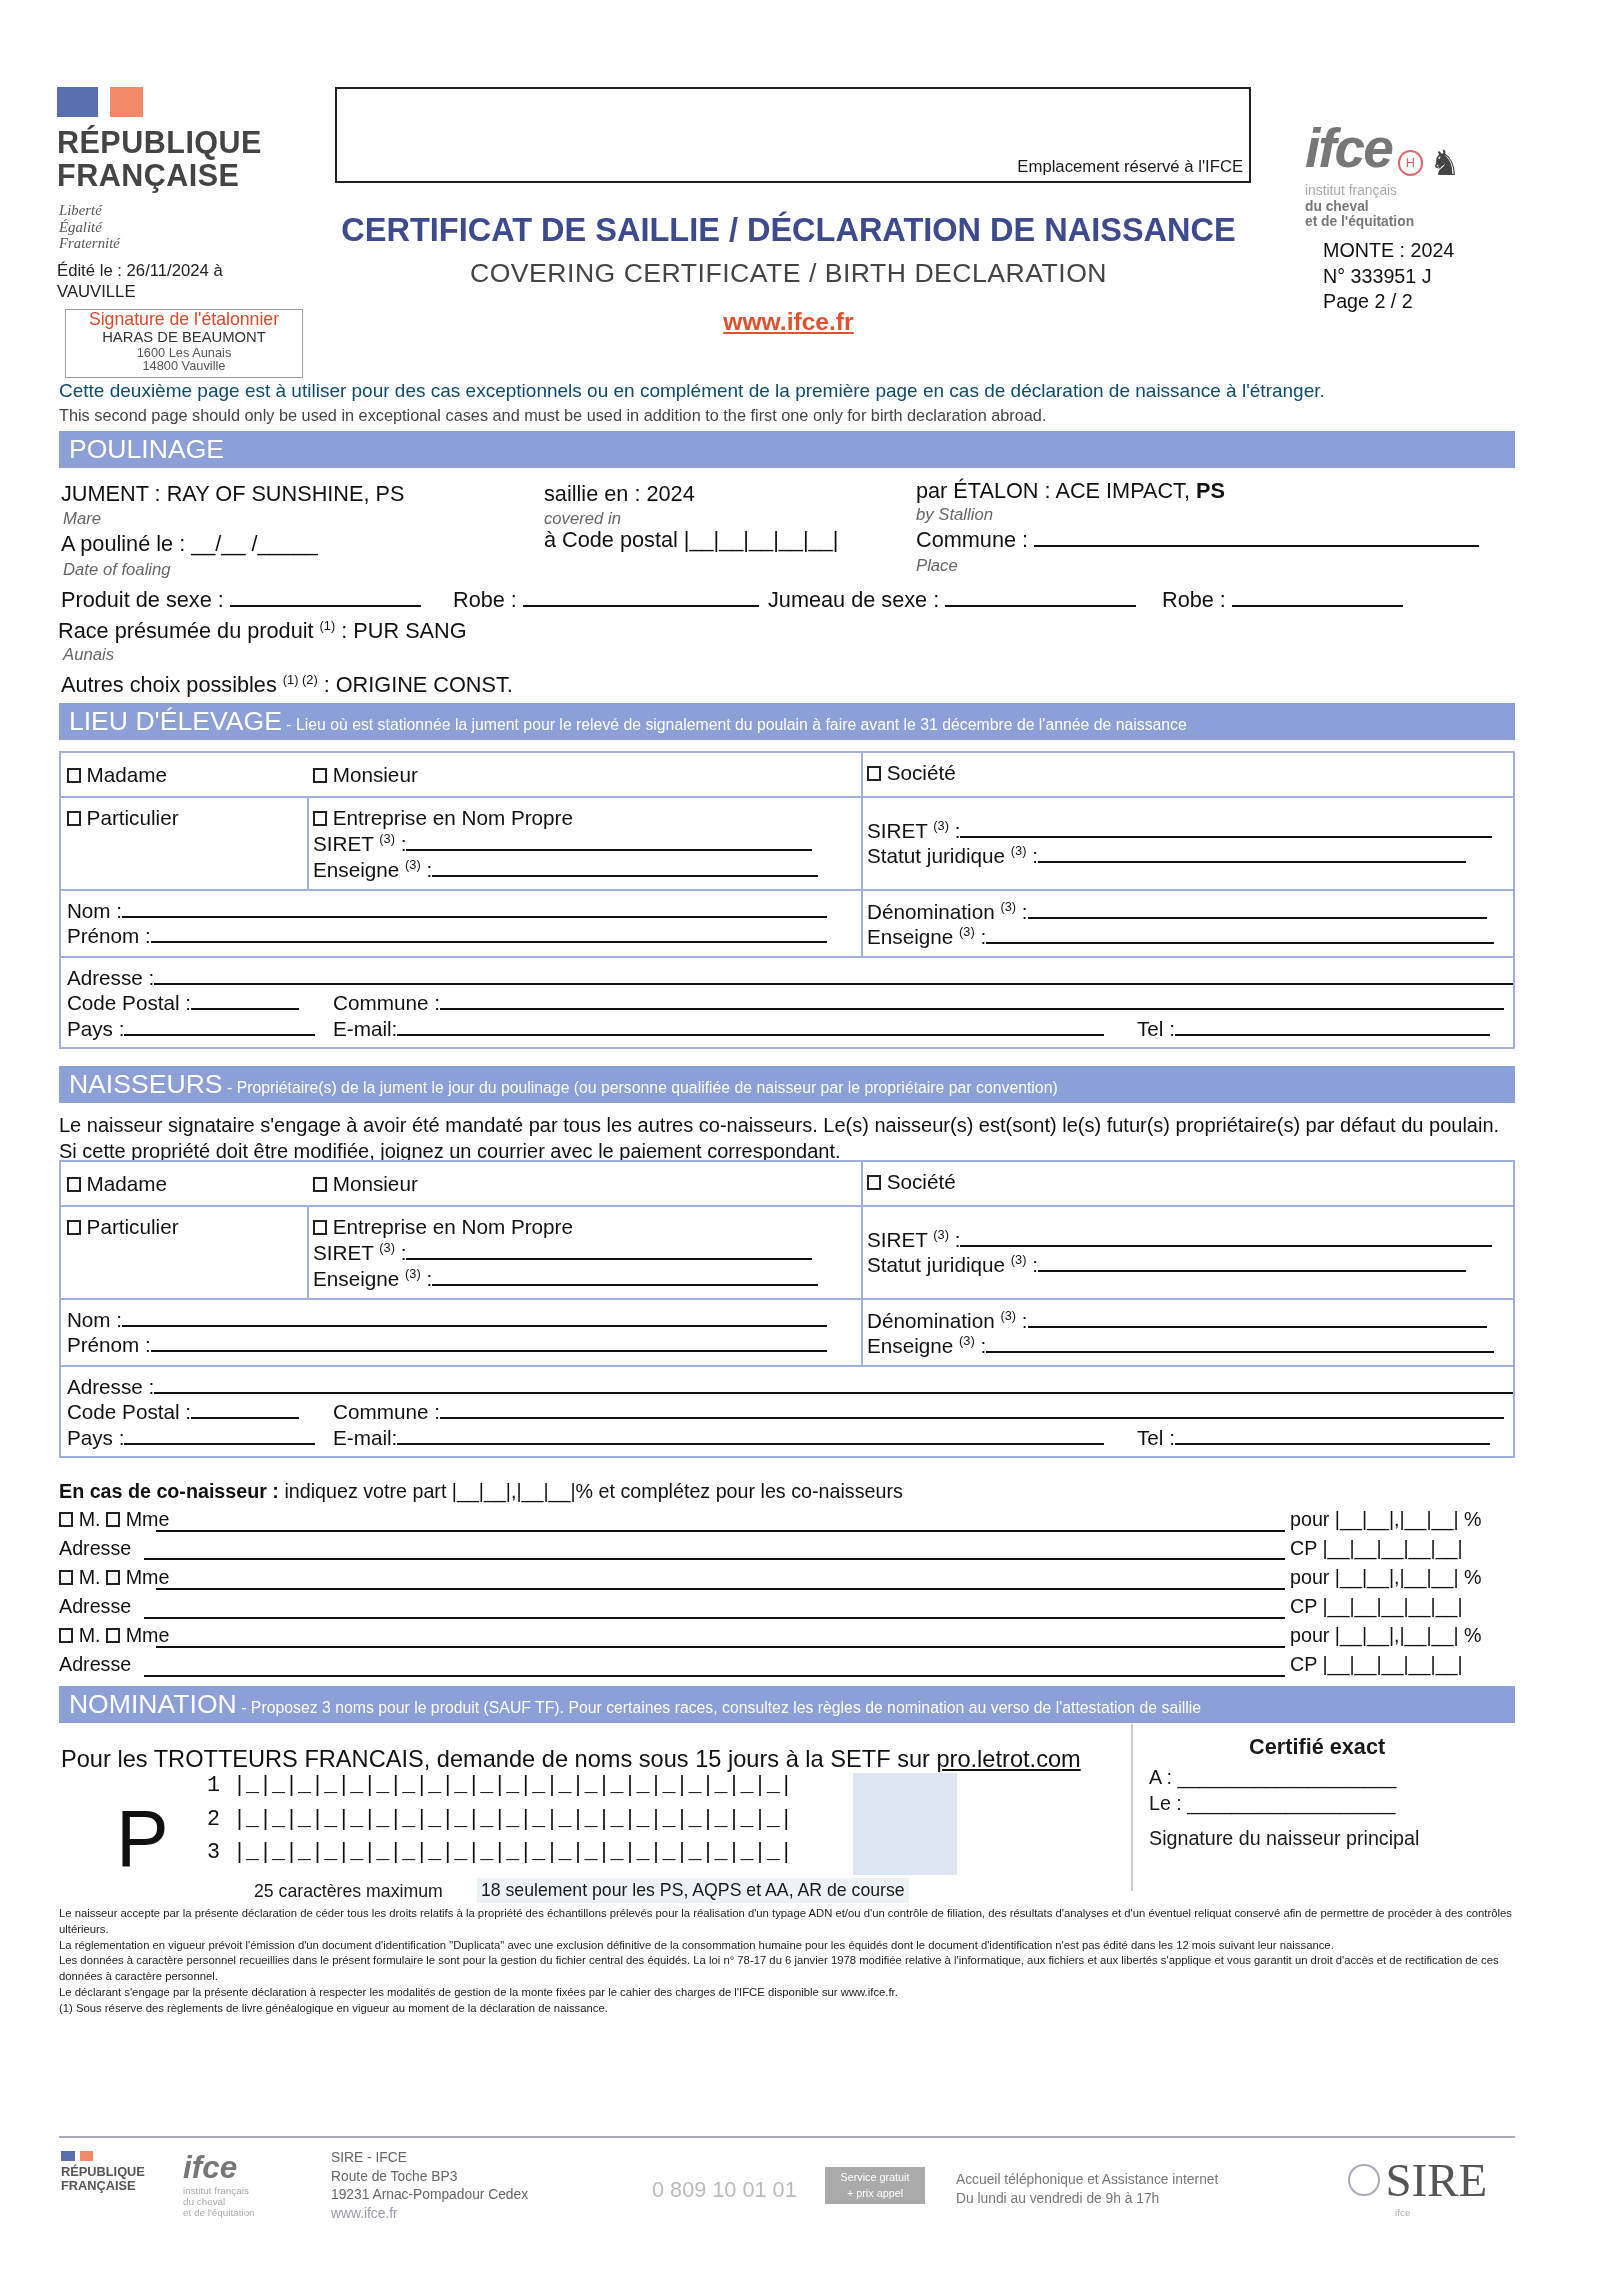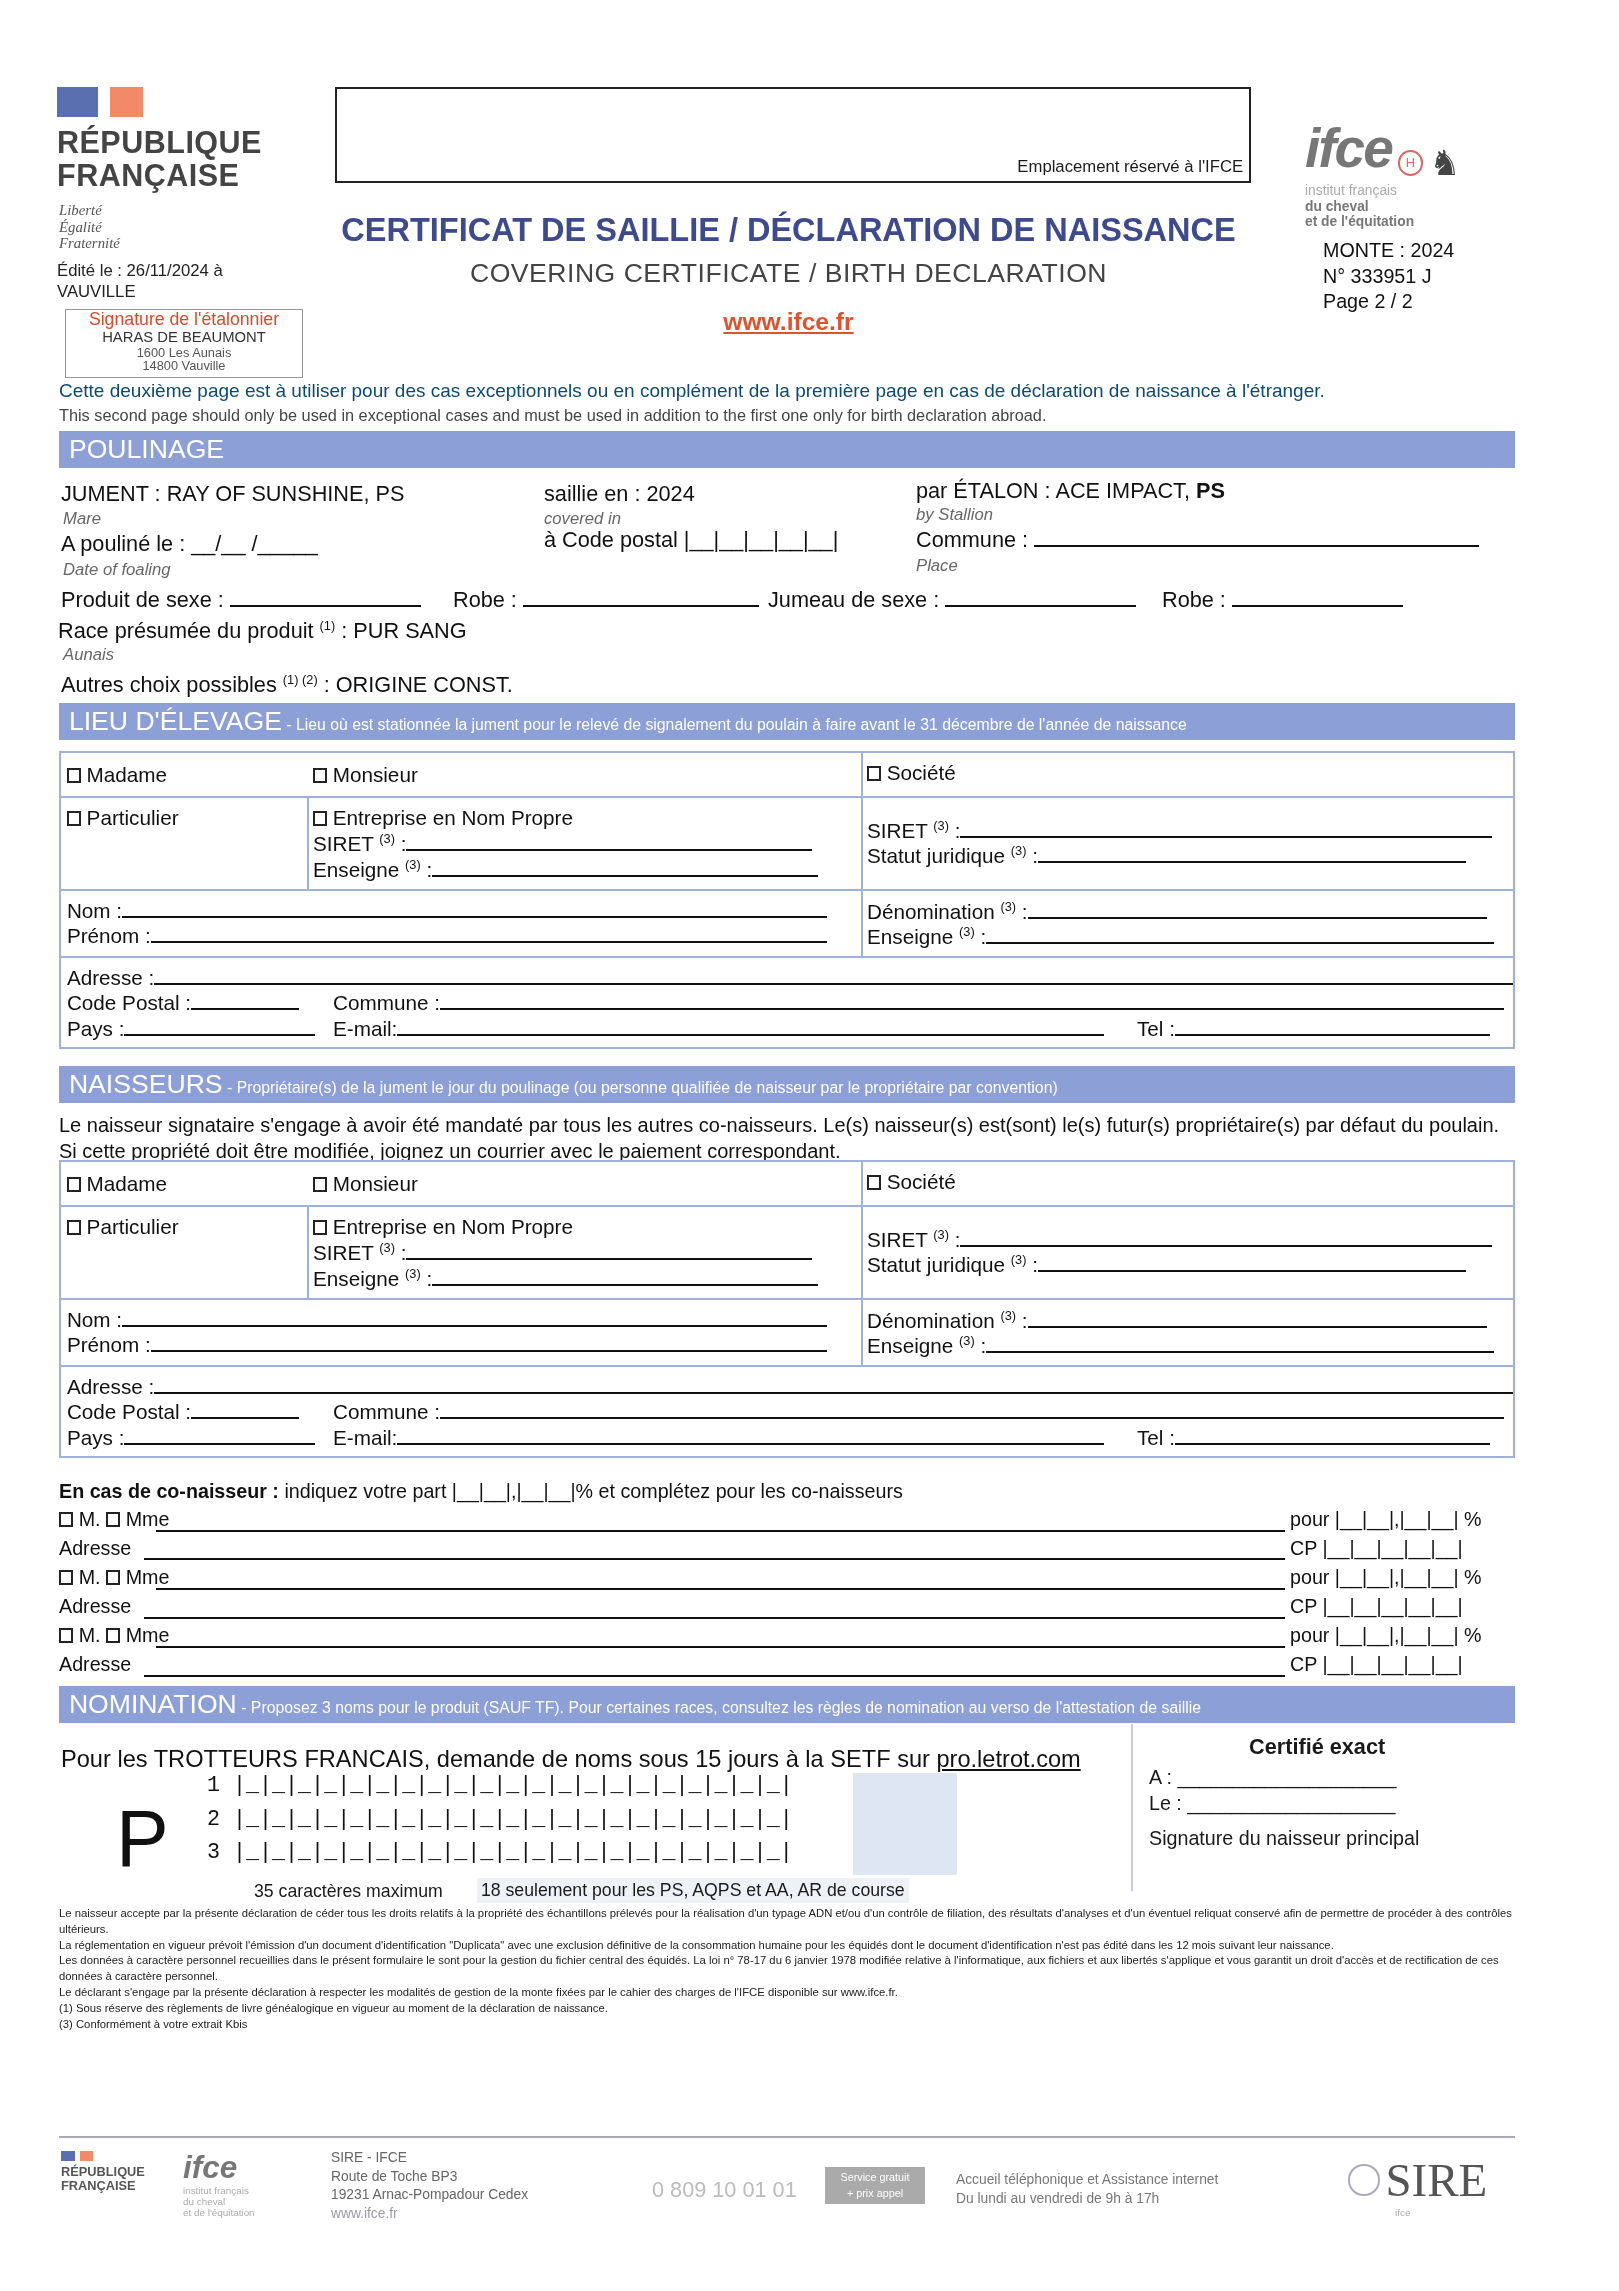--- a/index.html
+++ b/index.html
@@ -294,36 +294,35 @@
   <span class="t">NOMINATION</span><span class="d"> - Proposez 3 noms pour le produit (SAUF TF). Pour certaines races, consultez les règles de nomination au verso de l'attestation de saillie</span>
 </div>
 <div class="abs trot">
   <span>Pour les TROTTEURS FRANCAIS, demande de noms sous 15 jours à la SETF sur </span><u>pro.letrot.com</u>
 </div>
 <div class="abs shade"></div>
 <div class="abs bigP">P</div>
 <div class="abs name-row" style="top:1773px">1 |_|_|_|_|_|_|_|_|_|_|_|_|_|_|_|_|_|_|_|_|_|</div>
 <div class="abs name-row" style="top:1807px">2 |_|_|_|_|_|_|_|_|_|_|_|_|_|_|_|_|_|_|_|_|_|</div>
 <div class="abs name-row" style="top:1840px">3 |_|_|_|_|_|_|_|_|_|_|_|_|_|_|_|_|_|_|_|_|_|</div>
-<div class="abs maxc">35 caractères maximum</div>
+<div class="abs maxc">25 caractères maximum</div>
 <div class="abs maxc2">18 seulement pour les PS, AQPS et AA, AR de course</div>
 
 <div class="abs cert-box"></div>
 <div class="abs cert-title">Certifié exact</div>
 <div class="abs cert-a">A : ____________________</div>
 <div class="abs cert-le">Le : ___________________</div>
 <div class="abs cert-sig">Signature du naisseur principal</div>
 
 <div class="abs legal">
   <p>Le naisseur accepte par la présente déclaration de céder tous les droits relatifs à la propriété des échantillons prélevés pour la réalisation d'un typage ADN et/ou d'un contrôle de filiation, des résultats d'analyses et d'un éventuel reliquat conservé afin de permettre de procéder à des contrôles ultérieurs.</p>
   <p>La réglementation en vigueur prévoit l'émission d'un document d'identification "Duplicata" avec une exclusion définitive de la consommation humaine pour les équidés dont le document d'identification n'est pas édité dans les 12 mois suivant leur naissance.</p>
   <p>Les données à caractère personnel recueillies dans le présent formulaire le sont pour la gestion du fichier central des équidés. La loi n° 78-17 du 6 janvier 1978 modifiée relative à l'informatique, aux fichiers et aux libertés s'applique et vous garantit un droit d'accès et de rectification de ces données à caractère personnel.</p>
   <p>Le déclarant s'engage par la présente déclaration à respecter les modalités de gestion de la monte fixées par le cahier des charges de l'IFCE disponible sur www.ifce.fr.</p>
   <p>(1) Sous réserve des règlements de livre généalogique en vigueur au moment de la déclaration de naissance.</p>
-  <p>(3) Conformément à votre extrait Kbis</p>
 </div>
 
 <div class="abs foot-line"></div>
 <div class="abs foot-rf">
   <span class="fl"></span>
   <div>RÉPUBLIQUE</div>
   <div>FRANÇAISE</div>
 </div>
 <div class="abs foot-ifce">
   <span>ifce</span>

